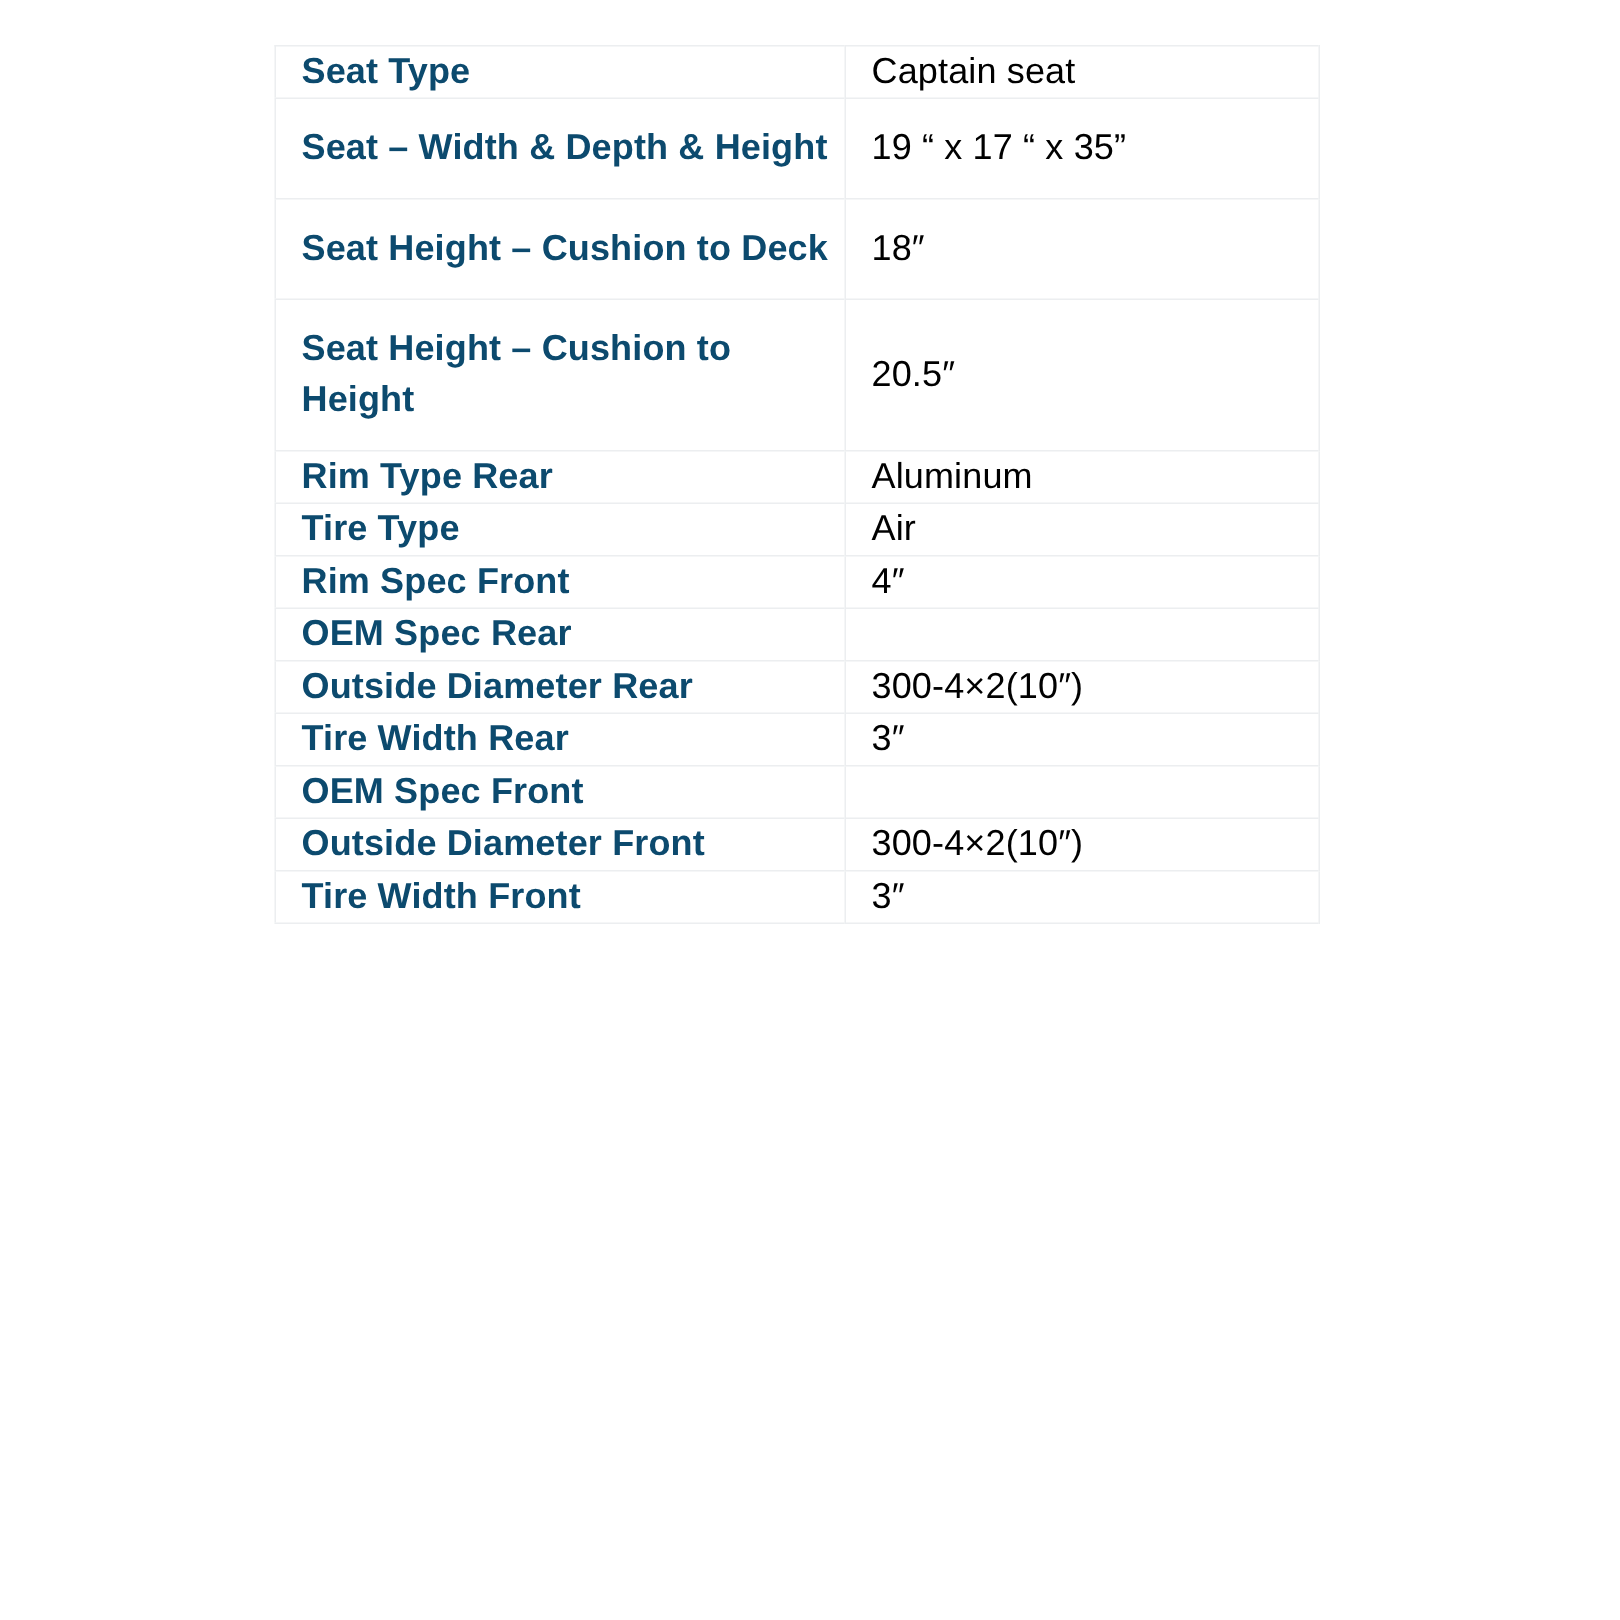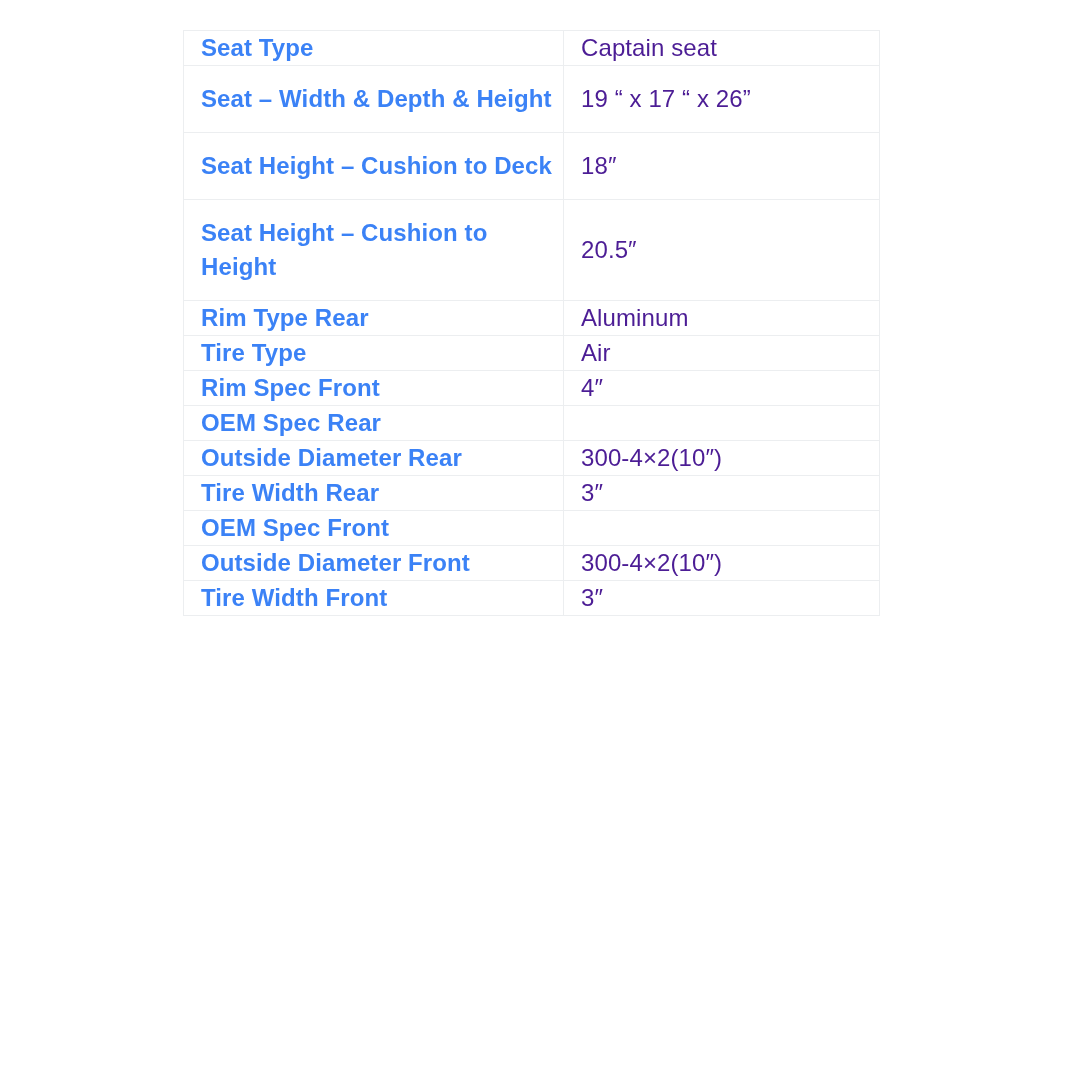--- a/index.html
+++ b/index.html
@@ -32,30 +32,30 @@
   table.spec-table tr {
     border-bottom: 1px solid #eceef0;
   }
   table.spec-table td {
     padding: 0 0 0 17px;
     vertical-align: middle;
     border-right: 1px solid #eceef0;
   }
   td.spec-label {
     width: 362px;
-    color: #3b82f6;
+    color: #0c4a6e;
     font-weight: bold;
     font-size: 24px;
     line-height: 34px;
     letter-spacing: 0.1px;
     padding-top: 14px;
     padding-bottom: 14px;
   }
   td.spec-value {
-    color: #4c1d95;
+    color: #000000;
     font-weight: normal;
     font-size: 24px;
     line-height: 34px;
     letter-spacing: 0.1px;
     padding-left: 19px;
     padding-top: 14px;
     padding-bottom: 14px;
     border-right: none;
   }
   tr.row-tall td { padding-top: 16px; padding-bottom: 16px; }
@@ -68,21 +68,21 @@
     <table class="spec-table">
       <tbody>
 
         <tr>
           <td class="spec-label">Seat Type</td>
           <td class="spec-value">Captain seat</td>
         </tr>
 
         <tr class="row-tall">
           <td class="spec-label">Seat – Width &amp; Depth &amp; Height</td>
-          <td class="spec-value">19 “ x 17 “ x 26”</td>
+          <td class="spec-value">19 “ x 17 “ x 35”</td>
         </tr>
 
 
         <tr class="row-tall">
           <td class="spec-label">Seat Height – Cushion to Deck</td>
           <td class="spec-value">18″</td>
         </tr>
 
         <tr class="row-tall">
           <td class="spec-label">Seat Height – Cushion to Height</td>

